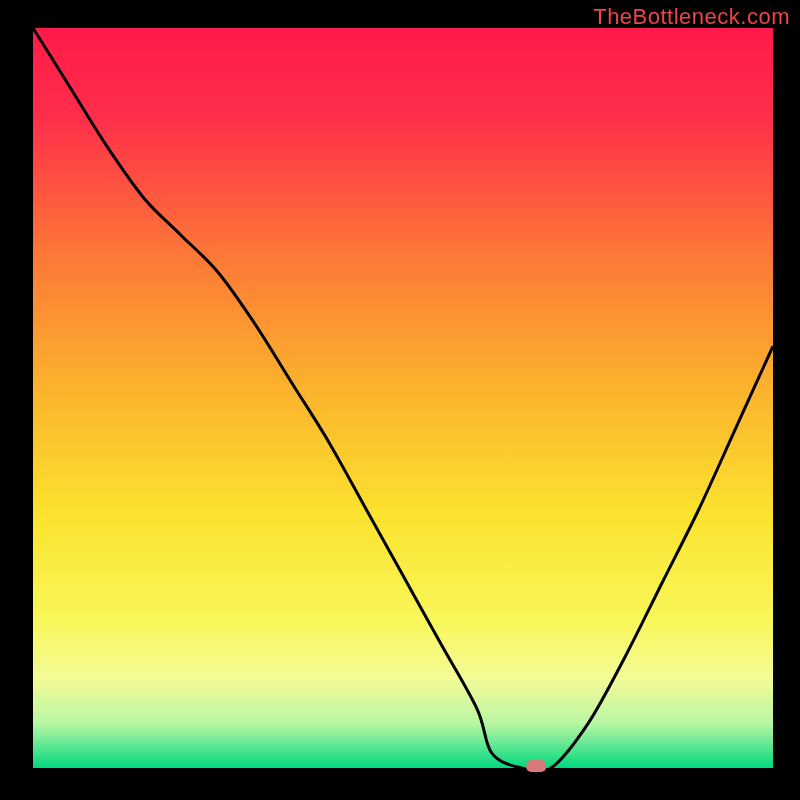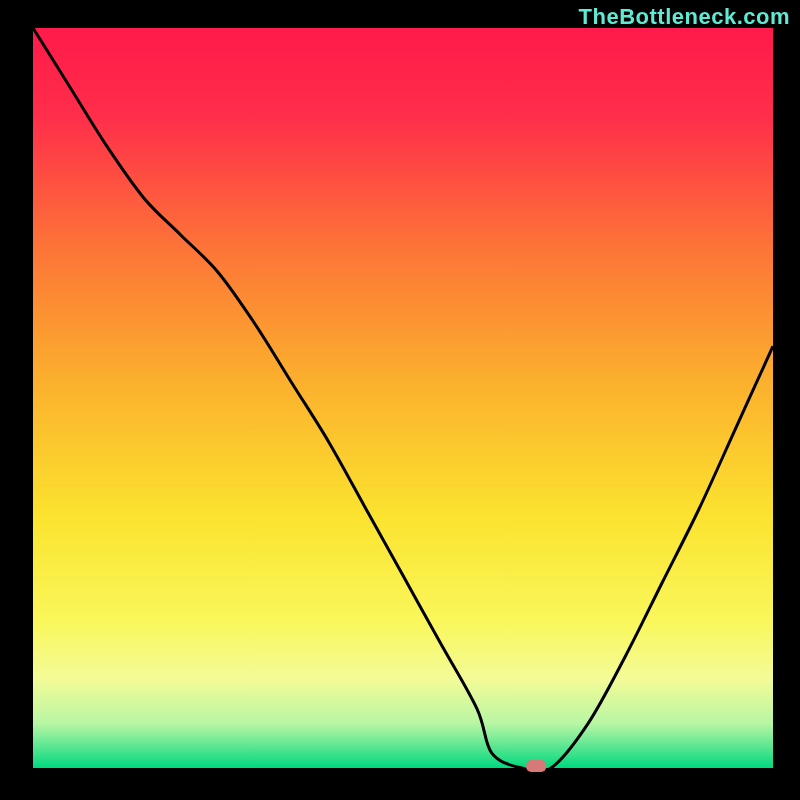--- a/index.html
+++ b/index.html
@@ -13,23 +13,23 @@
   .stage {
     position: relative;
     width: 800px;
     height: 800px;
     background: #000;
   }
   .watermark {
     position: absolute;
     top: 4px;
     right: 10px;
-    color: #5eead4;
+    color: #ef4444;
     font-size: 22px;
-    font-weight: 700;
+    font-weight: 400;
     letter-spacing: 0.5px;
     z-index: 20;
   }
   svg {
     position: absolute;
     left: 0;
     top: 0;
   }
   .curve {
     fill: none;

